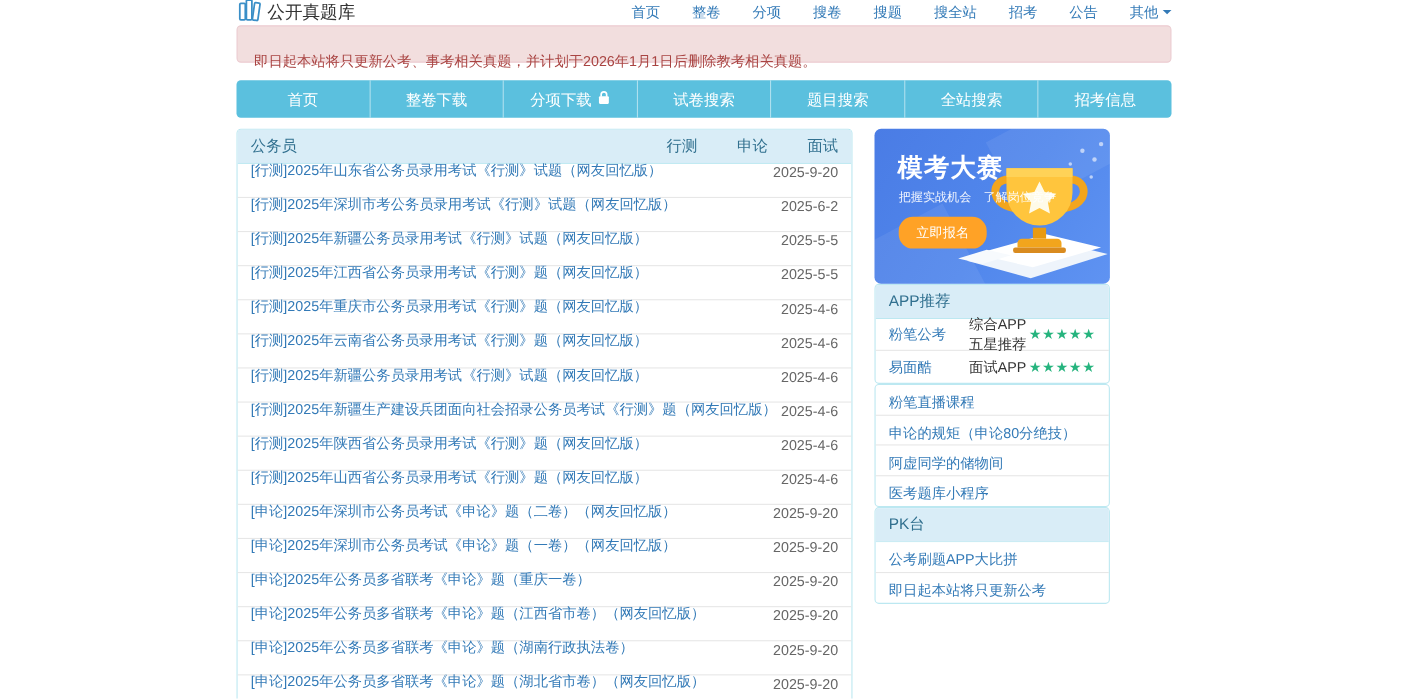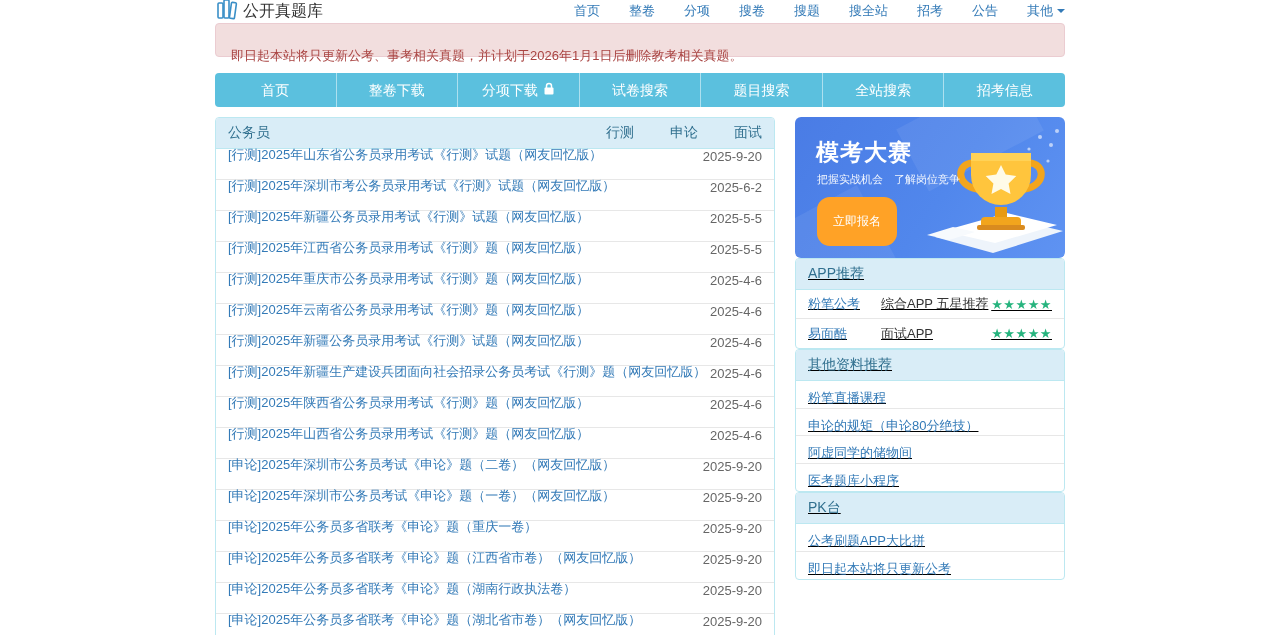--- a/index.html
+++ b/index.html
@@ -25,21 +25,21 @@
   .main-nav { margin-top:16px; height:34px; background:#5bc0de; border-radius:4px;
     display:flex; overflow:hidden; }
   .main-nav a { flex:1; color:#fff; font-size:14px; text-align:center; line-height:34px;
     border-right:1px solid rgba(255,255,255,.5); display:flex; align-items:center;
     justify-content:center; gap:5px; }
   .main-nav a:last-child { border-right:none; }
 
   
   .content { display:flex; gap:20px; margin-top:10px; align-items:flex-start; }
   .col-left { width:560px; }
-  .col-right { width:270px;text-decoration:underline; }
+  .col-right { width:214px; }
 
   .panel { border:1px solid #bce8f1; border-radius:4px; background:#fff; }
   .panel-heading { background:#d9edf7; color:#31708f; font-size:14px; padding:6px 12px;
     border-bottom:1px solid #bce8f1; border-radius:3px 3px 0 0; }
 
   
   .exam-heading { display:flex; justify-content:space-between; align-items:center; }
   .exam-tabs { display:flex; gap:36px; }
   .exam-tabs a { color:#31708f; font-size:14px; }
   .exam-row { display:flex; justify-content:space-between; align-items:flex-end;
@@ -52,21 +52,21 @@
   .banner { position:relative; height:141px; border-radius:6px; overflow:hidden;
     background:linear-gradient(125deg,#4a7ce5 0%,#5187ec 55%,#5f93f2 100%); }
   .banner .deco1, .banner .deco2 { position:absolute; background:rgba(255,255,255,.07); }
   .banner .deco1 { width:130px; height:70px; transform:rotate(-28deg); top:-22px; left:110px; }
   .banner .deco2 { width:120px; height:90px; transform:rotate(-28deg); bottom:-40px; left:-30px; }
   .banner-title { position:absolute; left:21px; top:20px; color:#fff; font-size:23px;
     font-weight:bold; letter-spacing:1px; }
   .banner-sub { position:absolute; left:22px; top:55px; color:rgba(255,255,255,.92);
     font-size:11px; word-spacing:8px; }
   .banner-btn { position:absolute; left:22px; top:80px; background:#ffa226; color:#fff;
-    font-size:12px; border:none; border-radius:13px; padding:16px 16px; cursor:pointer; }
+    font-size:12px; border:none; border-radius:13px; padding:6px 16px; cursor:pointer; }
   .banner svg.trophy { position:absolute; right:0; bottom:-2px; }
 
   
   .panel + .panel, .col-right .panel { margin-top:0; }
   .app-panel { margin-top:12px; }
   .app-row { display:flex; align-items:center; padding:6px 12px; border-bottom:1px solid #e7e7e7; height:29px; }
   .app-row:last-child { border-bottom:none; }
   .app-row a { color:#337ab7; font-size:13px; width:73px; }
   .app-row .desc { color:#333; font-size:13px; flex:1; }
   .app-row .stars { color:#26b47e; font-size:13px; letter-spacing:0.5px; }
@@ -267,21 +267,20 @@
           <span class="stars">★★★★★</span>
         </div>
         <div class="app-row">
           <a href="#">易面酷</a>
           <span class="desc">面试APP</span>
           <span class="stars">★★★★★</span>
         </div>
       </div>
 
       <div class="panel links-panel">
-        <div class="panel-heading">其他资料推荐</div>
         <div class="link-row"><a href="#">粉笔直播课程</a></div>
         <div class="link-row"><a href="#">申论的规矩（申论80分绝技）</a></div>
         <div class="link-row"><a href="#">阿虚同学的储物间</a></div>
         <div class="link-row"><a href="#">医考题库小程序</a></div>
       </div>
 
       <div class="panel pk-panel">
         <div class="panel-heading">PK台</div>
         <div class="link-row"><a href="#">公考刷题APP大比拼</a></div>
         <div class="link-row"><a href="#">即日起本站将只更新公考</a></div>

